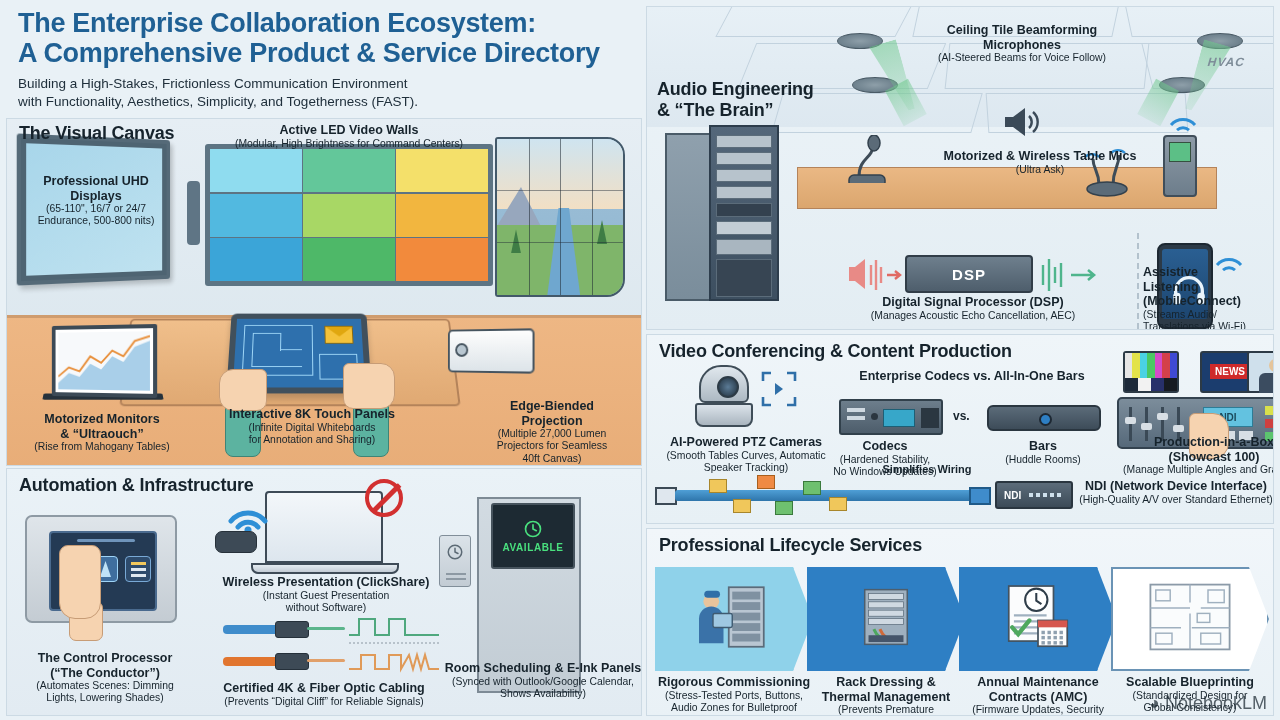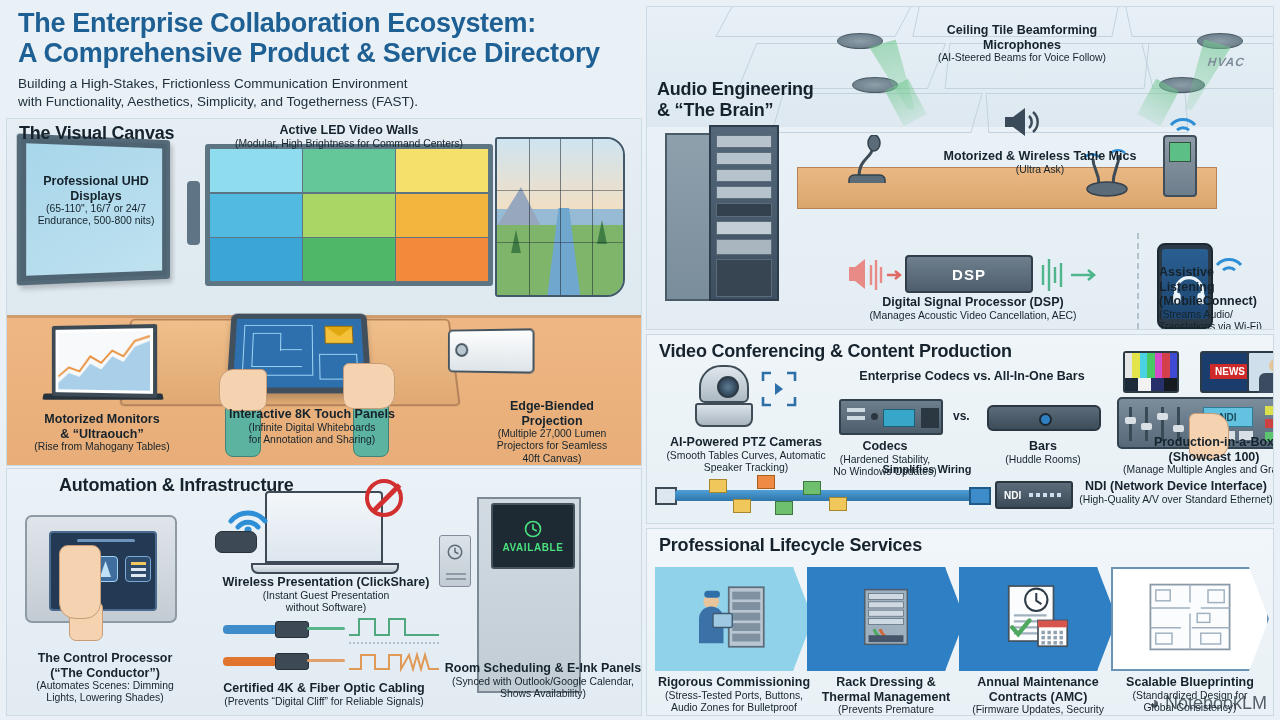--- a/index.html
+++ b/index.html
@@ -279,21 +279,21 @@
     <div class="cap" style="left:470px; top:280px; width:150px;">
       <b>Edge-Biended</b>
       <b>Projection</b>
       <s>(Multiple 27,000 Lumen</s>
       <s>Projectors for Seamless</s>
       <s>40ft Canvas)</s>
     </div>
   </div>
 
   <div class="panel" id="pAuto">
-    <div class="sec-head" style="left:12px; top:6px;margin-left:40px;">Automation &amp; Infrastructure</div>
+    <div class="sec-head" style="left:12px; top:6px;">Automation &amp; Infrastructure</div>
 
     <div class="ctrlpanel">
       <div class="ctrlscreen">
         <div class="tile" style="left:8px; background:#2e4b6c;">
           <div style="position:absolute;left:8px;top:5px;width:9px;height:10px;border-radius:50%;background:#f6c945;"></div>
         </div>
         <div class="tile" style="left:41px; background:#3f6e9e; border-color:#9fd4f7;">
           <div style="position:absolute;left:7px;top:4px;width:11px;height:16px;background:#bfe2f7;clip-path:polygon(50% 0,100% 100%,0 100%);"></div>
         </div>
         <div class="tile" style="left:74px; background:#2e4b6c;">
@@ -462,38 +462,38 @@
       <g stroke="#4fb58c" stroke-width="2.4">
         <line x1="4" y1="10" x2="4" y2="30"></line>
           <line x1="10" y1="4" x2="10" y2="36"></line>
         <line x1="16" y1="12" x2="16" y2="28"></line>
           <line x1="22" y1="8" x2="22" y2="32"></line>
       </g>
       <path d="M32 20 h22 M49 15 l6 5 -6 5" fill="none" stroke="#4fb58c" stroke-width="2.6"></path>
     </svg>
     <div class="cap" style="left:206px; top:288px; width:240px;">
       <b>Digital Signal Processor (DSP)</b>
-      <s>(Manages Acoustic Video Cancellation, AEC)</s>
+      <s>(Manages Acoustic Echo Cancellation, AEC)</s>
     </div>
 
     <div style="position:absolute;left:490px;top:226px;width:1px;height:96px;border-left:2px dashed #b3c2cd;"></div>
     <div class="sphone">
       <div class="sphone-s">
         <svg width="40" height="40" viewBox="0 0 24 24" style="position:absolute;left:7px;top:22px;">
           <path d="M4 14 v-2 a8 8 0 0 1 16 0 v2" fill="none" stroke="#eaf4fb" stroke-width="2"></path>
           <rect x="2.5" y="13" width="4.5" height="7" rx="2" fill="#eaf4fb"></rect>
           <rect x="17" y="13" width="4.5" height="7" rx="2" fill="#eaf4fb"></rect>
         </svg>
       </div>
     </div>
     <svg style="position:absolute;left:566px;top:238px;" width="34" height="26">
       <path d="M4 20 a16 16 0 0 1 24 0" fill="none" stroke="#2e8fd6" stroke-width="3"></path>
       <path d="M10 25 a9 9 0 0 1 12 0" fill="none" stroke="#2e8fd6" stroke-width="3"></path>
     </svg>
-    <div class="cap" style="left:512px; top:258px; width:104px; text-align:left;">
+    <div class="cap" style="left:496px; top:258px; width:104px; text-align:left;">
       <b>Assistive</b>
       <b>Listening</b>
       <b>(MobileConnect)</b>
       <s>(Streams Audio/</s>
       <s>Translations via Wi-Fi)</s>
     </div>
   </div>
 
   <div class="panel" id="pVideo">
     <div class="sec-head" style="left:12px; top:6px;">Video Conferencing &amp; Content Production</div>

